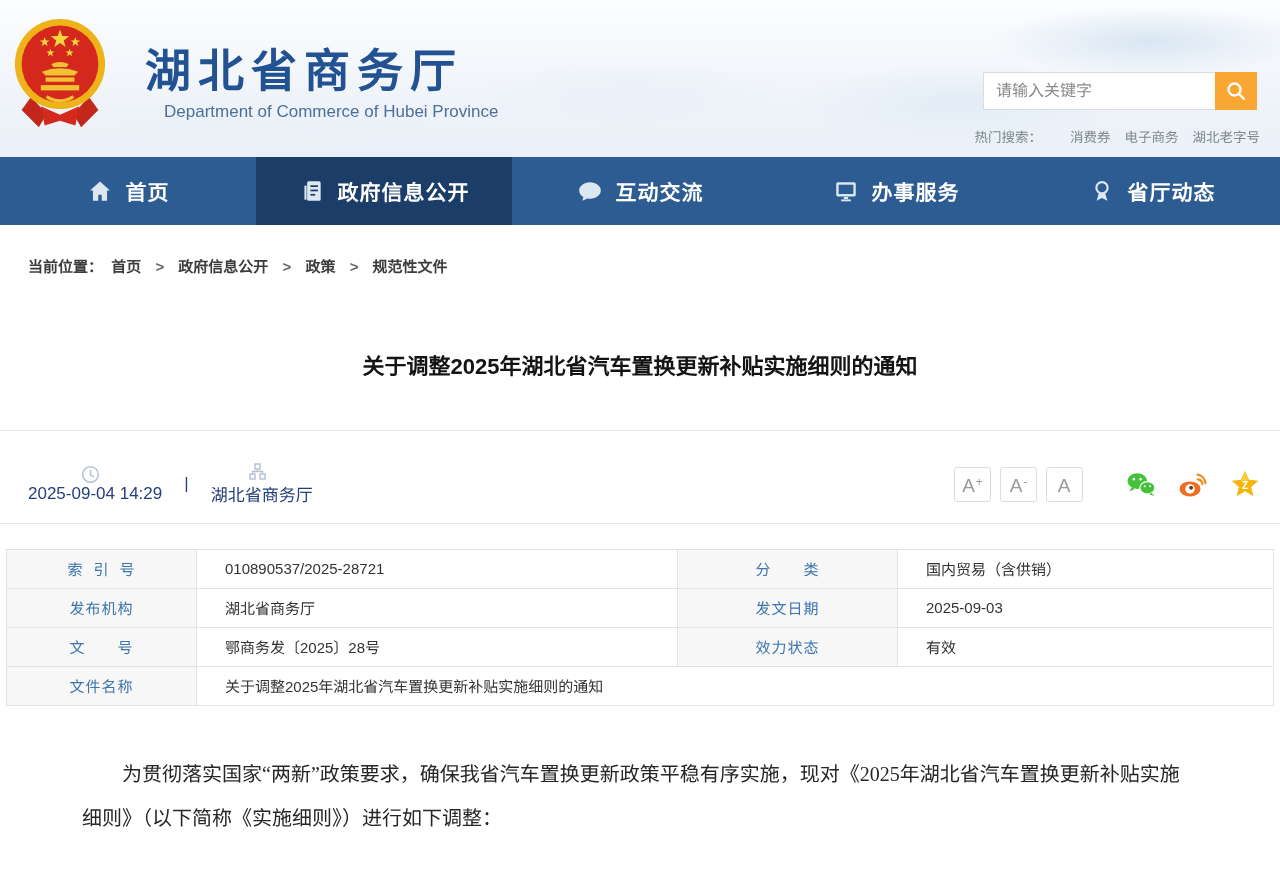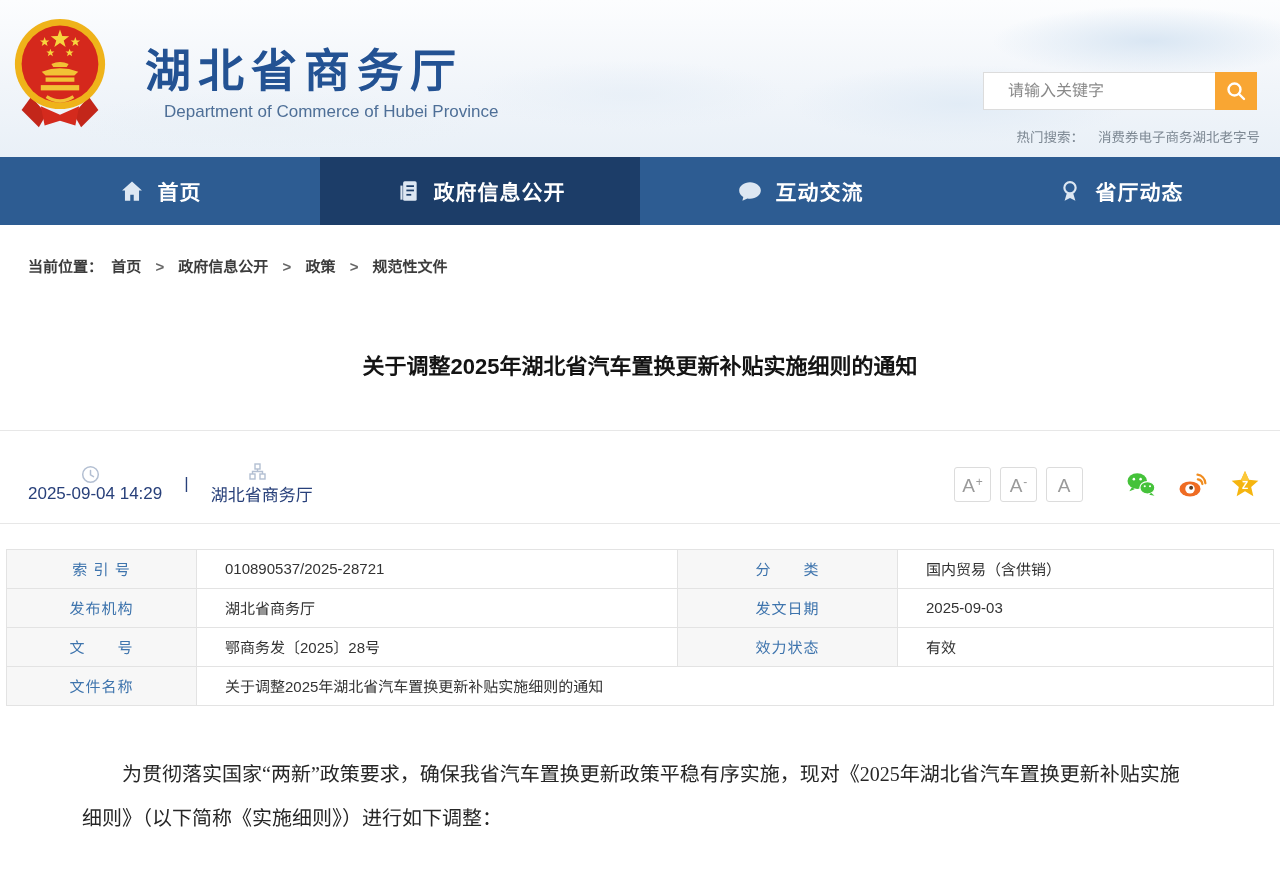--- a/index.html
+++ b/index.html
@@ -24,30 +24,30 @@
   .cloud.c4 { left:60px; top:90px; width:420px; height:70px;
     background:radial-gradient(ellipse at center,#e9f0f6 0%,rgba(233,240,246,0) 70%); opacity:.7; }
 
   .logo-link { position:absolute; left:12px; top:16px; width:96px; height:122px; cursor:pointer; }
   .site-title { position:absolute; left:145px; top:34px; font-size:46px; font-weight:bold;
     color:#235293; letter-spacing:7px; font-family:"Liberation Serif", serif; }
   .site-subtitle { position:absolute; left:164px; top:102px; font-size:17px; color:#4e6f97; }
 
   .search-wrap { position:absolute; right:23px; top:72px; display:flex; }
   .search-input { width:232px; height:38px; border:1px solid #dcdcdc; border-right:none;
-    padding:0 24px; font-size:16px; color:#333; outline:none; background:#fff;
+    padding:0 12px; font-size:16px; color:#333; outline:none; background:#fff;
     font-family:"Liberation Sans", sans-serif; }
   .search-input::placeholder { color:#8a8a8a; }
   .search-btn { width:42px; height:38px; border:none; background:#f9a633; cursor:pointer;
     display:flex; align-items:center; justify-content:center; }
 
   .hot-search { position:absolute; right:20px; top:126px; font-size:13.5px; color:#7d8893;
     display:flex; align-items:flex-start; }
   .hot-search .hs-label { margin-right:14px; }
-  .hot-search .hs-item { cursor:pointer; color:#7d8893; }
+  .hot-search .hs-item { margin-left:14px; cursor:pointer; color:#7d8893; }
 
   
   .nav { display:flex; height:68px; background:#2d5c92; }
   .nav-item { flex:1; display:flex; align-items:center; justify-content:center; gap:13px;
     color:#ffffff; font-size:21px; font-weight:bold; cursor:pointer; letter-spacing:1px; }
   .nav-item.active { background:#1c3d68; }
   .nav-item svg { width:26px; height:26px; }
 
   
   .breadcrumb { margin:30px 0 0 28px; font-size:15px; color:#3c3c3c;font-weight:bold; }
@@ -71,21 +71,21 @@
     display:flex; align-items:flex-end; justify-content:center; padding-bottom:6px; }
   .font-btn .sign { font-size:12px; margin-left:1px; transform:translateY(-7px); }
   .share-icon { width:30px; height:30px; cursor:pointer; margin-left:22px;
     display:flex; align-items:center; justify-content:center; }
   .share-icon.first { margin-left:34px; }
 
   
   .meta-table { width:1268px; margin:25px auto 0; border-collapse:collapse; table-layout:fixed; }
   .meta-table th, .meta-table td { border:1px solid #e3e3e3; height:39px;
     font-size:15px; font-weight:normal; }
-  .meta-table th { background:#f7f7f7; color:#3e74ad; text-align:center; letter-spacing:1px; }
+  .meta-table th { background:#f7f7f7; color:#3e74ad; text-align:center; letter-spacing:1px;font-family:Liberation Mono, monospace; }
   .meta-table td { background:#ffffff; color:#333; text-align:left; padding-left:28px; }
 
   
   .body-text { padding:0 82px; margin-top:46px; font-family:"Liberation Serif", serif;
     font-size:20px; color:#262626; }
   .body-text p { margin:0 0 18px; line-height:2.2; }
   .body-text p.indent { text-indent:2em; }
 </style>
 </head>
 <body>
@@ -155,20 +155,29 @@
     <span>政府信息公开</span>
   </div>
   <div class="nav-item">
     <svg viewBox="0 0 24 24">
       <path d="M12 4 C6.4 4 2 7.4 2 11.6 c0 2.4 1.5 4.6 3.8 6 L5 21 l4.6-2.1 c.8.1 1.6.2 2.4.2 5.6 0 10-3.4 10-7.5 C22 7.4 17.6 4 12 4 Z" fill="#dde7f2"></path>
     </svg>
     <span>互动交流</span>
   </div>
   <div class="nav-item">
     <svg viewBox="0 0 24 24">
+      <rect x="3" y="4" width="18" height="13" rx="1.5" fill="#dde7f2"></rect>
+      <rect x="5.2" y="6.2" width="13.6" height="8.6" fill="#2d5c92"></rect>
+      <rect x="10" y="17.5" width="4" height="2" fill="#dde7f2"></rect>
+      <rect x="7.5" y="19.8" width="9" height="1.7" fill="#dde7f2"></rect>
+    </svg>
+    <span>办事服务</span>
+  </div>
+  <div class="nav-item">
+    <svg viewBox="0 0 24 24">
       <circle cx="12" cy="9" r="5.2" fill="none" stroke="#dde7f2" stroke-width="2"></circle>
       <path d="M9.2 13.5 L7 21 l5-2.6 L17 21 l-2.2-7.5 -2.8 1.2 Z" fill="#dde7f2"></path>
     </svg>
     <span>省厅动态</span>
   </div>
 </div>
 
 <div class="breadcrumb">
   <span>当前位置：</span>
   <span class="bc-link">首页</span>

